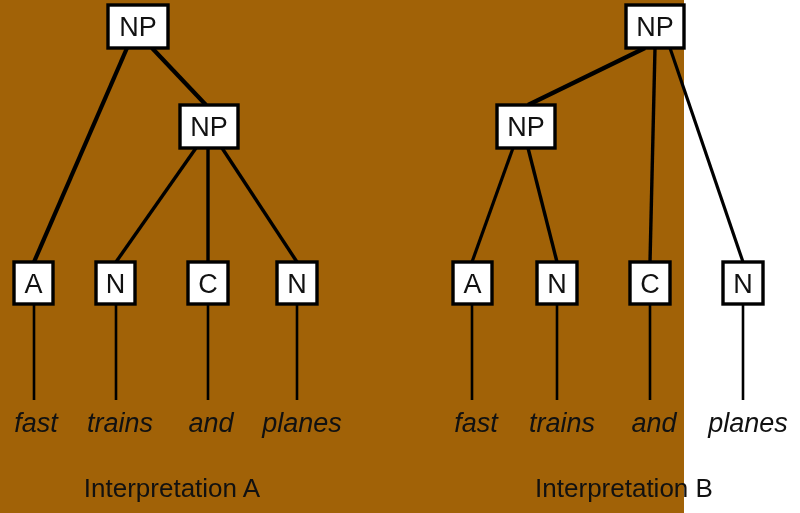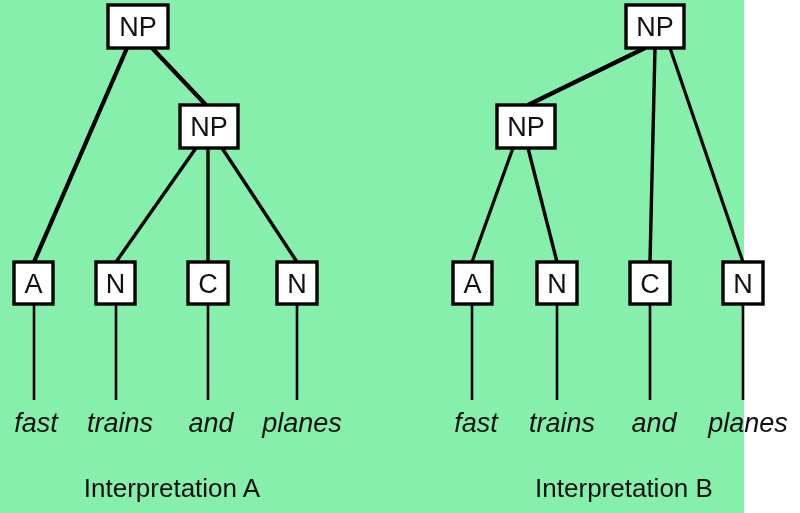--- a/index.html
+++ b/index.html
@@ -8,23 +8,23 @@
     background: #ffffff;
   }
   body {
     width: 800px;
     height: 513px;
     overflow: hidden;
     font-family: "Liberation Sans", sans-serif;
   }
   #figure-root {
     position: relative;
-    width: 744px;
+    width: 684px;
     height: 513px;
-    background: #86efac;
+    background: #a16207;
   }
   svg.tree-canvas {
     position: absolute;
     top: 0;
     left: 0;
     width: 800px;
     height: 513px;
     display: block;
   }
   .edge-line {

